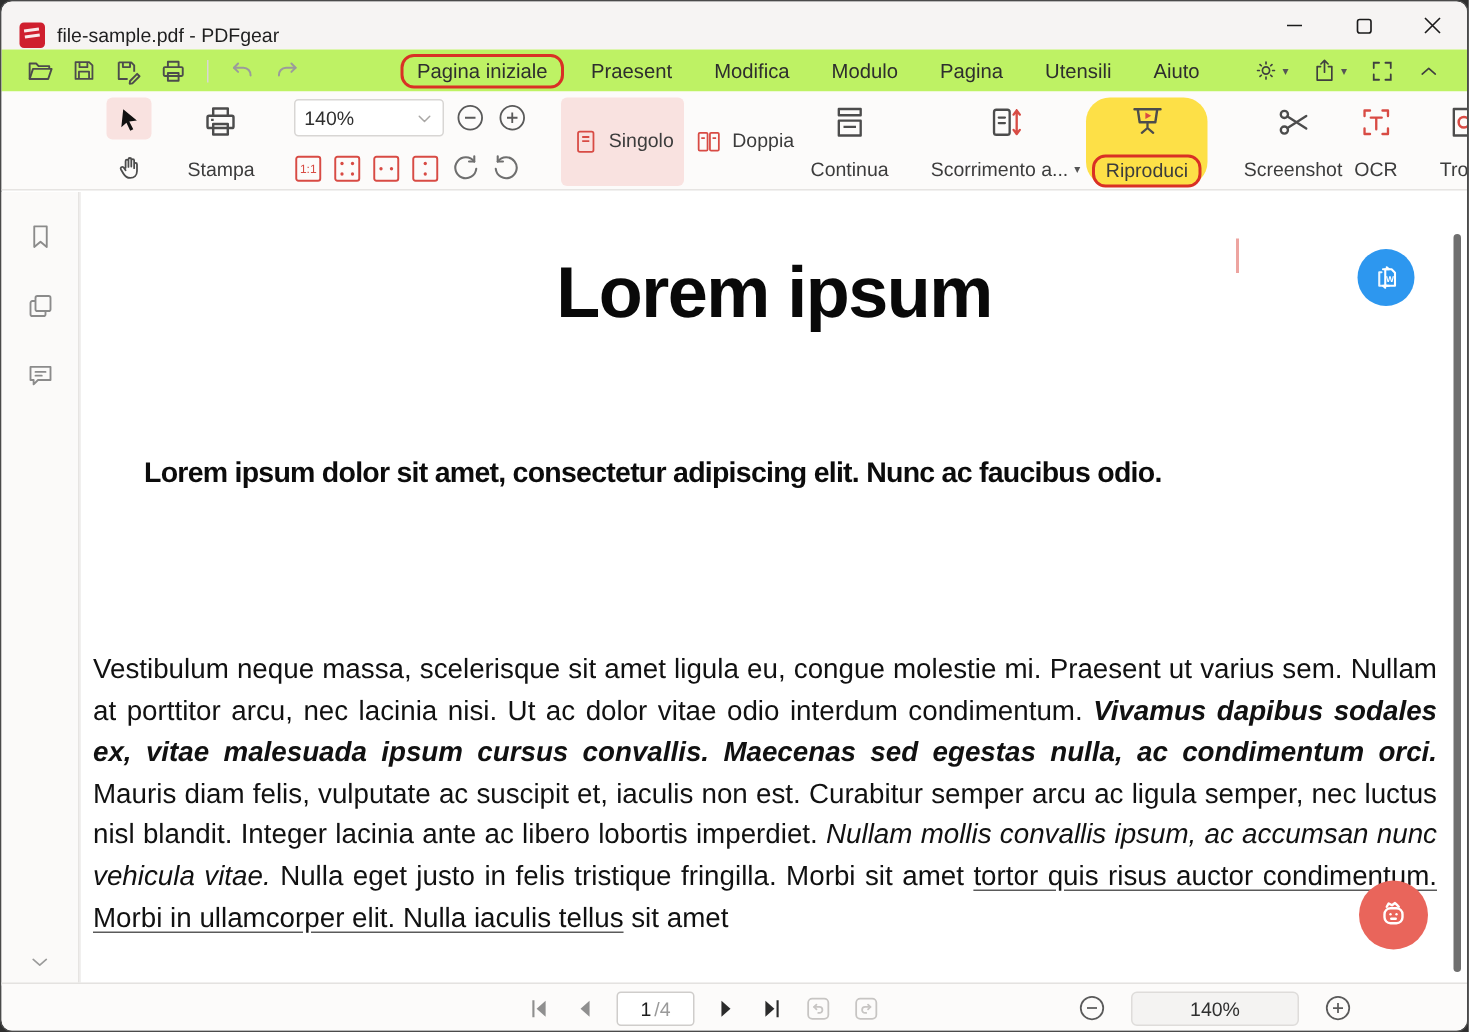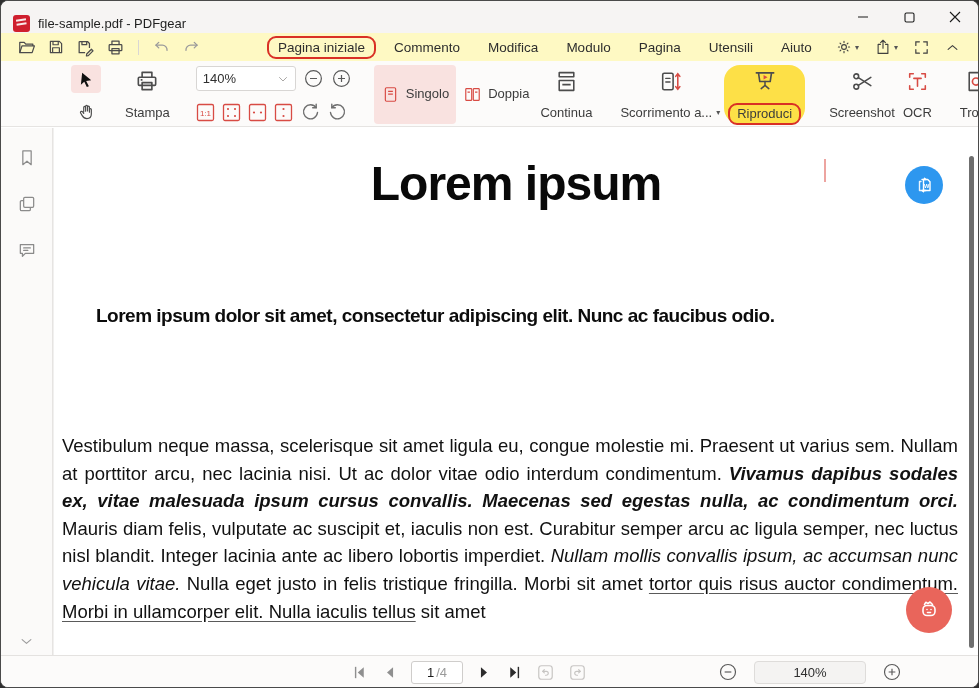--- a/index.html
+++ b/index.html
@@ -14,21 +14,21 @@
   
   .titlebar{position:absolute;left:0;top:0;width:100%;height:32px;background:#f6f4f3;display:flex;align-items:center;}
   .title-left{display:flex;align-items:center;gap:8px;padding-left:12px;flex:1;margin-top:12px;}
   .app-logo{width:17px;height:17px;background:#cf1f2e;border-radius:3px;position:relative;}
   .app-logo::after{content:"";position:absolute;left:3px;top:4px;width:10px;height:2px;background:#fff;box-shadow:0 4px 0 #fff;transform:rotate(-8deg);opacity:.9;}
   .win-title{font-size:13px;color:#1f1f1f;}
   .win-controls{display:flex;height:32px;}
   .win-btn{width:46px;height:32px;display:flex;align-items:center;justify-content:center;color:#1b1b1b;}
 
   
-  .menubar{position:absolute;left:0;top:32px;width:100%;height:28px;background:#fef9c3;display:flex;align-items:center;}
+  .menubar{position:absolute;left:0;top:32px;width:100%;height:28px;background:#bef264;display:flex;align-items:center;}
   .quick-access{display:flex;align-items:center;gap:11px;padding-left:16px;color:#4c4c4c;}
   .qa-sep{width:1px;height:15px;background:#d9d6d4;margin:0 2px;}
   .qa-undo{color:#9b9b9b;}
   .tabs{display:flex;align-items:center;gap:8px;margin-left:66px;}
   .tab{font-size:13.5px;color:#2e2e2e;padding:3px 10px;white-space:nowrap;}
   .tab.annotated{border:2.5px solid #d93025;border-radius:9px;padding:2px 9px;}
   .menu-right{margin-left:auto;display:flex;align-items:center;gap:15px;padding-right:18px;color:#3f3f3f;}
   .mr-item{display:flex;align-items:center;gap:2px;}
   .mini-caret{font-size:8px;color:#555;}
 
@@ -53,21 +53,21 @@
   .pink-col{background:#fde047;border-radius:16px;}
   .annotated-label{border:2.5px solid #d93025;border-radius:9px;padding:1px 7px;margin-bottom:-2px;}
   .with-caret{display:flex;align-items:center;gap:4px;}
 
   
   .content{position:absolute;left:0;top:127px;width:100%;height:529px;background:#f1f0ef;}
   .sidebar{position:absolute;left:0;top:0;width:52px;height:100%;background:#fbfaf9;border-right:1px solid #e6e4e2;}
   .sb-icons{display:flex;flex-direction:column;align-items:center;gap:26px;padding-top:20px;color:#8b8b8b;}
   .sb-bottom{position:absolute;bottom:8px;left:0;width:100%;display:flex;justify-content:center;color:#9b9b9b;}
   .page{position:absolute;left:53px;top:0;right:0;bottom:0;background:#fff;overflow:hidden;}
-  .doc-h1{position:absolute;top:28px;left:0;width:100%;text-align:center;font-size:48px;font-weight:bold;color:#090909;letter-spacing:-1px;margin:0;}
+  .doc-h1{position:absolute;top:40px;left:0;width:100%;text-align:center;font-size:48px;font-weight:bold;color:#090909;letter-spacing:-1px;margin:0;}
   .doc-h2{position:absolute;top:168px;left:8px;width:862px;font-size:19px;font-weight:bold;color:#0c0c0c;line-height:39px;text-indent:34px;letter-spacing:-.5px;margin:0;}
   .doc-p{position:absolute;top:304px;left:8px;width:896px;font-size:18.5px;color:#111;line-height:27.6px;text-align:justify;margin:0;}
   .run.bold{font-weight:bold;font-style:italic;}
   .run.italic{font-style:italic;}
   .run.underline{text-decoration:underline;text-decoration-color:#5a5a5a;text-underline-offset:3px;}
   .word-badge{position:absolute;top:38px;right:35px;width:38px;height:38px;border-radius:50%;background:#2d97ef;display:flex;align-items:center;justify-content:center;}
   .red-caret{position:absolute;top:31px;left:770px;width:2px;height:23px;background:#eda4a0;}
   .scroll-thumb{position:absolute;right:4px;top:28px;width:5px;height:492px;background:#6f6f6f;border-radius:3px;}
   .mascot{position:absolute;right:26px;top:459px;width:46px;height:46px;border-radius:50%;background:#e9655b;display:flex;align-items:center;justify-content:center;z-index:5;}
 
@@ -150,21 +150,21 @@
       <span class="qa-undo">
         <svg width="19" height="19" viewBox="0 0 24 24" fill="none" stroke="currentColor" stroke-width="1.7" stroke-linecap="round" stroke-linejoin="round">
             <path d="M15.5 5.5L19 9l-3.5 3.5"></path>
             <path d="M19 9h-8a6 6 0 0 0-6 6.5"></path>
           </svg>
       </span>
     </div>
 
     <div class="tabs">
       <span class="tab annotated">Pagina iniziale</span>
-      <span class="tab">Commento</span>
+      <span class="tab">Praesent</span>
       <span class="tab">Modifica</span>
       <span class="tab">Modulo</span>
       <span class="tab">Pagina</span>
       <span class="tab">Utensili</span>
       <span class="tab">Aiuto</span>
     </div>
 
     <div class="menu-right">
       <span class="mr-item">
         <svg width="18" height="18" viewBox="0 0 24 24" fill="none" stroke="currentColor" stroke-width="1.5" stroke-linecap="round">

